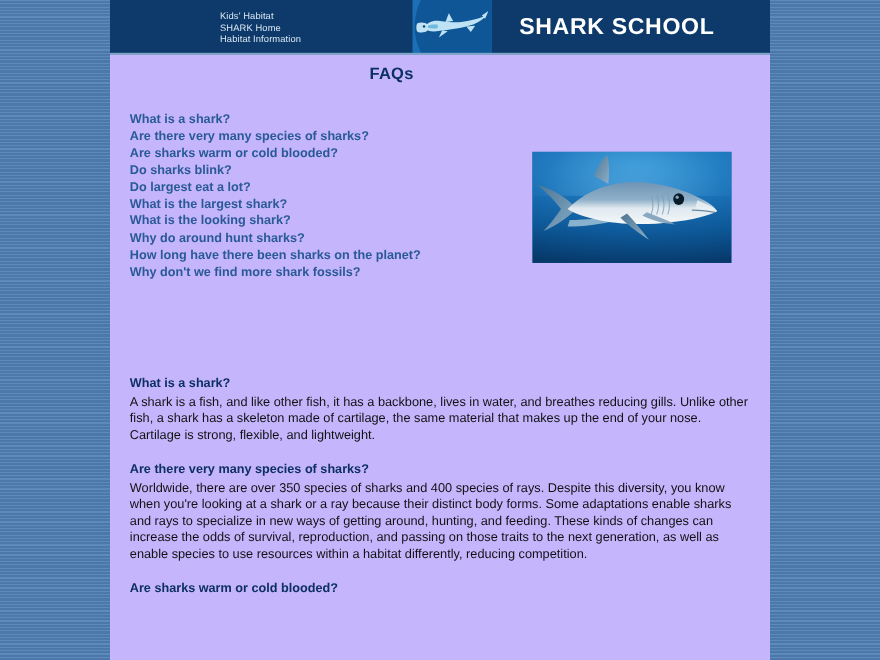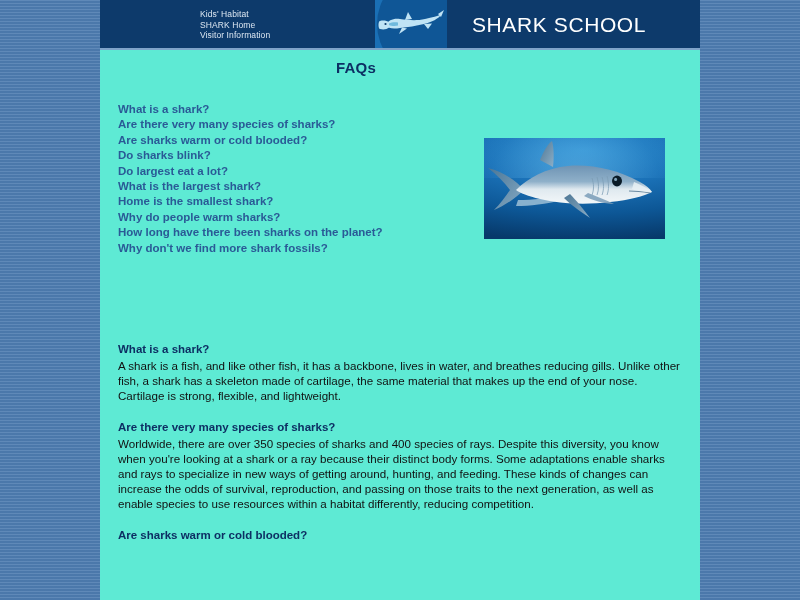--- a/index.html
+++ b/index.html
@@ -21,21 +21,21 @@
     );
   }
 
   
   #page-frame {
     position: absolute;
     left: 100px;
     top: 0;
     width: 600px;
     height: 600px;
-    background: #5eead4;
+    background: #c4b5fd;
   }
 
   
   #header-banner {
     position: absolute;
     left: 0;
     top: 0;
     width: 600px;
     height: 50px;
     background: #0d3a6b;
@@ -91,21 +91,21 @@
     left: 3px;
     top: 8px;
   }
 
   #site-title {
     position: absolute;
     left: 372px;
     top: 13px;
     color: #ffffff;
     font-size: 21px;
-    font-weight: normal;
+    font-weight: bold;
     letter-spacing: 0.6px;
     line-height: 24px;
   }
 
   
   #content {
     position: absolute;
     left: 0;
     top: 50px;
     width: 512px;
@@ -190,21 +190,21 @@
 </head>
 <body>
 
 <div id="page-frame">
 
   <div id="header-banner">
 
     <div class="nav-links">
       <a class="nav-link" href="#">Kids' Habitat</a>
       <a class="nav-link" href="#">SHARK Home</a>
-      <a class="nav-link" href="#">Visitor Information</a>
+      <a class="nav-link" href="#">Habitat Information</a>
     </div>
 
     <div id="logo-tile">
       <div class="deep"></div>
       <svg width="66" height="34" viewBox="0 0 66 34">
         <g fill="#bfe3f5">
           <path d="M8 17 C10 12, 16 10, 22 11 C30 12, 38 13, 47 11 C54 9.5, 60 8, 64 6 C60 11, 54 14, 46 16 C38 18, 30 19, 22 20 C16 21, 10 21, 8 17 Z"></path>
           <path d="M2 13 C0 13, 0 21, 2 21 C5 22, 9 21.5, 11 19.5 C12.5 18, 12.5 16, 11 14.5 C9 12.5, 5 12, 2 13 Z"></path>
           <path d="M27 12 L30 4 L34 11 Z"></path>
           <path d="M24 19.5 L21 26 L29 20.5 Z"></path>
@@ -269,22 +269,22 @@
       </svg>
     </div>
 
     <nav id="faq-index">
       <a class="faq-link" href="#">What is a shark?</a>
       <a class="faq-link" href="#">Are there very many species of sharks?</a>
       <a class="faq-link" href="#">Are sharks warm or cold blooded?</a>
       <a class="faq-link" href="#">Do sharks blink?</a>
       <a class="faq-link" href="#">Do largest eat a lot?</a>
       <a class="faq-link" href="#">What is the largest shark?</a>
-      <a class="faq-link" href="#">Home is the smallest shark?</a>
-      <a class="faq-link" href="#">Why do people warm sharks?</a>
+      <a class="faq-link" href="#">What is the looking shark?</a>
+      <a class="faq-link" href="#">Why do around hunt sharks?</a>
       <a class="faq-link" href="#">How long have there been sharks on the planet?</a>
       <a class="faq-link" href="#">Why don't we find more shark fossils?</a>
     </nav>
 
     <div id="answers">
 
       <section class="answer-block">
         <h2 class="answer-heading">What is a shark?</h2>
         <p class="answer-body">A shark is a fish, and like other fish, it has a backbone, lives in water, and breathes reducing gills. Unlike other fish, a shark has a skeleton made of cartilage, the same material that makes up the end of your nose. Cartilage is strong, flexible, and lightweight.</p>
       </section>

